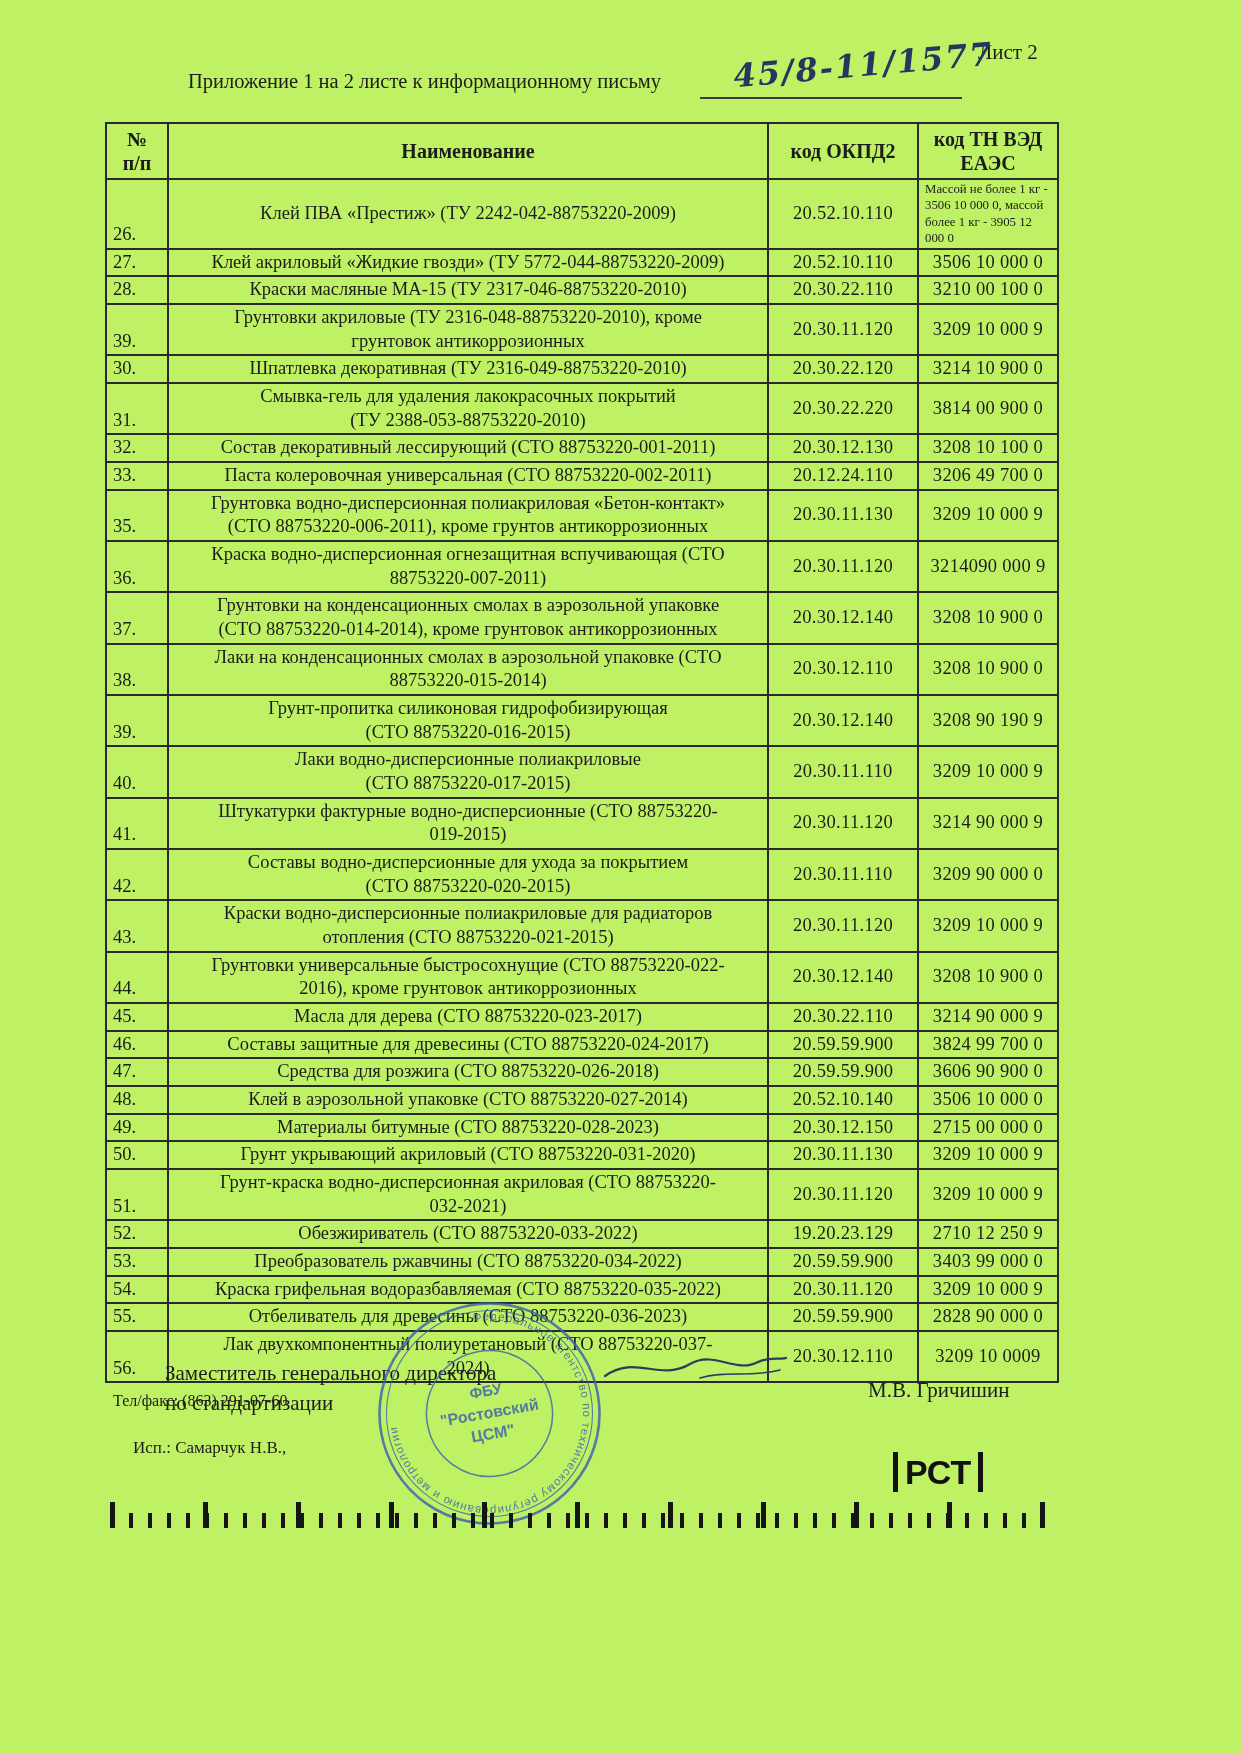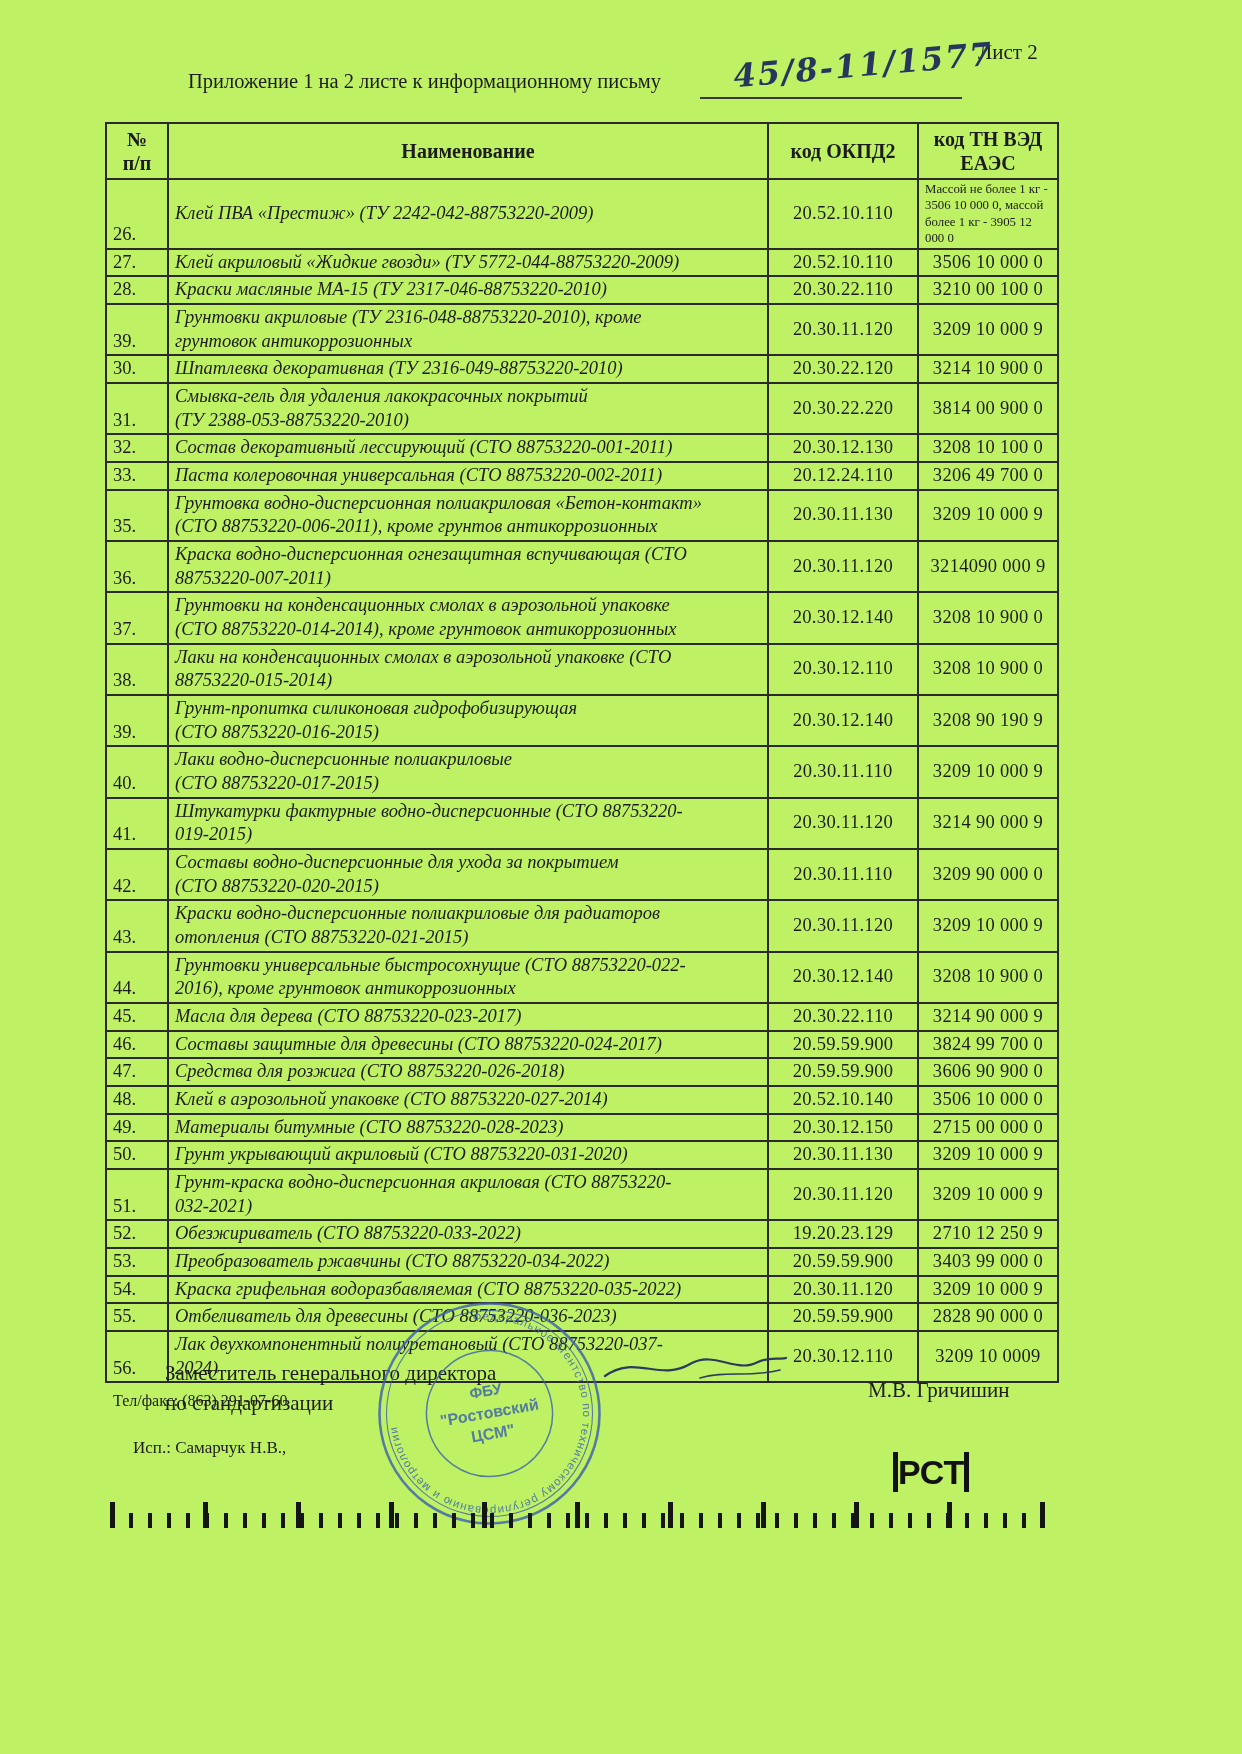--- a/index.html
+++ b/index.html
@@ -19,39 +19,39 @@
 
   table.products{
     position:absolute;top:122px;left:105px;width:952px;
     border-collapse:collapse;table-layout:fixed;font-size:18.5px;
   }
   .products th,.products td{border:2px solid #2a2a2a;}
   .products th{font-weight:bold;font-size:20px;padding:3px 4px;vertical-align:middle;text-align:center;line-height:1.2;}
   .th-num{text-align:left;padding-left:10px;}
   .products td{padding:1px 6px;line-height:1.28;}
   .td-num{vertical-align:bottom;text-align:left;padding-left:8px;padding-bottom:2px;}
-  .td-name{white-space:pre-line;vertical-align:middle;text-align:left;padding-left:10px;font-style:italic;}
+  .td-name{white-space:pre-line;vertical-align:middle;text-align:center;padding-left:10px;}
   .td-code{text-align:center;vertical-align:middle;letter-spacing:.3px;}
   .td-tnved-small{font-size:12.8px;line-height:1.22;vertical-align:middle;text-align:left;padding:3px 5px;}
 
   .sig-title{position:absolute;top:1358px;left:165px;font-size:21px;line-height:1.45;}
   .sig-name{position:absolute;top:1378px;left:868px;font-size:21px;}
   .signature-svg{position:absolute;top:1348px;left:600px;color:#2c3a5e;}
   .executor{position:absolute;top:1438px;left:113px;font-size:17px;margin-left:20px;}
   .phone{position:absolute;top:1392px;left:113px;font-size:16px;}
 
   .stamp{
     position:absolute;top:1296px;left:372px;width:235px;height:235px;
     color:#3e62ae;opacity:.82;transform:rotate(-10deg);
   }
   .stamp svg text{fill:currentColor;font-family:"Liberation Sans",sans-serif;}
 
   .rst{
     position:absolute;top:1452px;left:893px;font-size:34px;font-weight:bold;
-    font-family:"Liberation Sans",sans-serif;color:#111;display:flex;align-items:center;
+    font-family:"Liberation Sans",sans-serif;color:#111;display:flex;align-items:center;gap:7px;
   }
   .rst .bar{display:inline-block;width:5px;height:40px;background:#111;}
 
   .barcode{position:absolute;top:1500px;left:110px;width:950px;height:28px;}
   .barcode .bc1{
     position:absolute;bottom:0;left:0;right:0;height:15px;
     background:repeating-linear-gradient(90deg,#151515 0 4px,transparent 4px 19px);
   }
   .barcode .bc2{
     position:absolute;bottom:0;left:0;right:0;height:26px;

